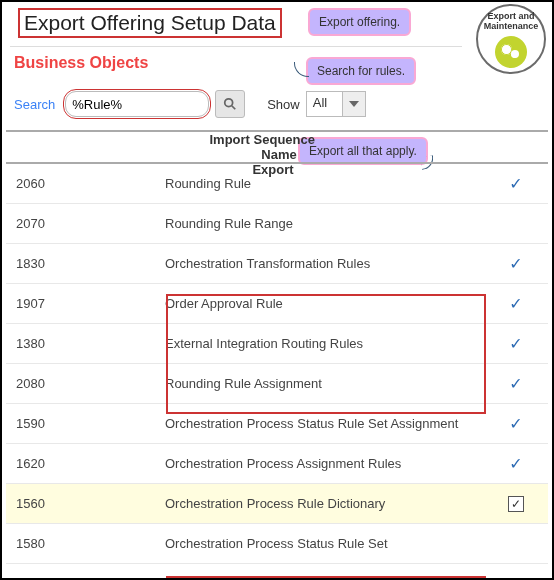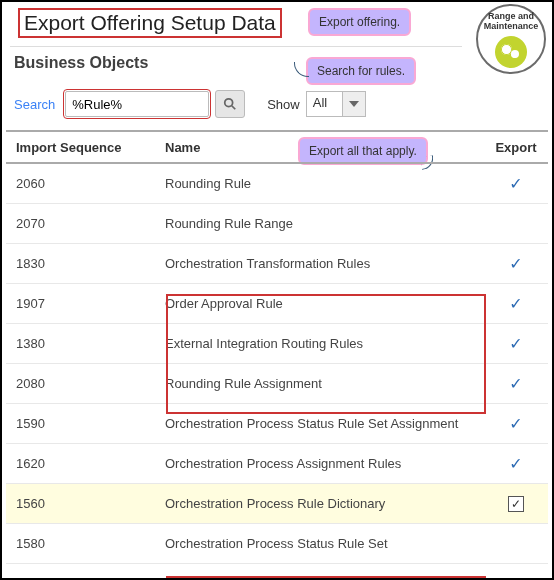--- a/index.html
+++ b/index.html
@@ -127,21 +127,21 @@
     left: 8px;
     right: 90px;
     border-top: 1px solid #ddd;
   }
   .section-title {
     position: absolute;
     top: 52px;
     left: 12px;
     font-size: 16px;
     font-weight: bold;
-    color: #404040;
+    color: #ef4444;
     text-align: right;
   }
 
   .search-row {
     position: absolute;
     top: 86px;
     left: 12px;
     right: 12px;
     height: 32px;
     display: flex;
@@ -154,21 +154,21 @@
     margin-right: 4px;
   }
   .search-input {
     width: 144px;
     height: 26px;
     border: 1px solid #bbb;
     font-size: 13px;
     padding: 2px 6px;
     outline: 1px solid #c33;
     outline-offset: 1px;
-    border-radius: 2px;
+    border-radius: 11px;
   }
   .search-btn {
     width: 30px;
     height: 28px;
     background: #e6e6e6;
     border: 1px solid #bbb;
     border-radius: 3px;
     display:flex;align-items:center;justify-content:center;
     cursor:pointer;
   }
@@ -207,20 +207,21 @@
   }
   .thead {
     display:flex;
     border-top:2px solid #aaa;
     border-bottom:2px solid #aaa;
     height: 34px;
     align-items:center;
     font-weight:bold;
     font-size:13px;
     color:#333;
+    flex-direction:column;
   }
   .col-seq { width: 155px; padding-left:10px; }
   .col-name { flex:1; padding-left:4px; }
   .col-exp { width: 56px; text-align:center; padding-right:8px;}
   .trow {
     display:flex;
     align-items:center;
     height: 40px;
     border-bottom:1px solid #e8e8e8;
     font-size:13px;
@@ -255,21 +256,21 @@
 
 <div class="frame">
 
   <div class="page-title">Export Offering Setup Data</div>
 
   <div class="callout c1">Export offering.</div>
   <div class="callout c3">Export all that apply.</div>
   <div class="callout c2">Search for rules.</div>
 
   <div class="badge">
-    <div class="badge-text">Range and</div>
+    <div class="badge-text">Export and</div>
     <div class="badge-text">Maintenance</div>
     <div class="badge-icon">
       <div class="gear"></div>
         <div class="gear2"></div>
     </div>
   </div>
 
   <div class="section-divider"></div>
   <div class="section-title">Business Objects</div>
 

